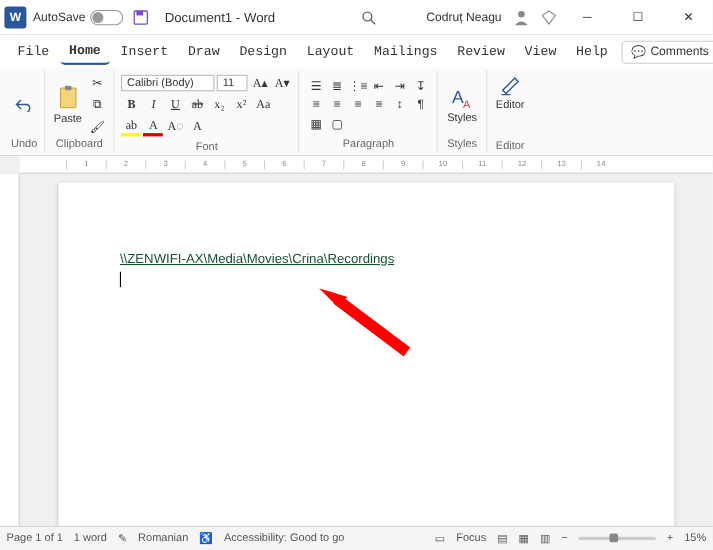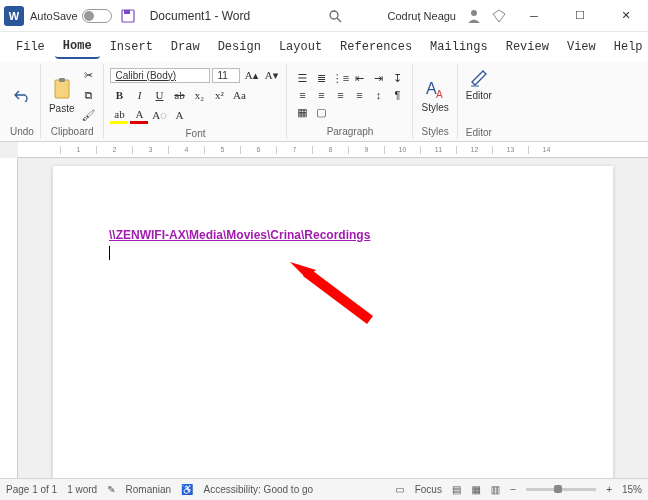--- a/index.html
+++ b/index.html
@@ -33,21 +33,21 @@
 .para-grid{display:grid;grid-template-columns:repeat(6,18px);gap:1px;}
 .pbtn{width:18px;height:16px;display:flex;align-items:center;justify-content:center;}
 .ruler-area{display:flex;background:#f0f0f0;}
 .ruler{height:16px;background:#fff;border-bottom:1px solid #ccc;flex:1;font-size:7px;color:#888;display:flex;align-items:center;padding-left:42px;}
 .ruler-edge{width:18px;}
 .tick{display:inline-block;width:36px;text-align:center;border-left:1px solid #ccc;height:8px;line-height:8px;}
 .doc-area{display:flex;background:#f0f0f0;height:334px;overflow:hidden;}
 .vruler-main{width:18px;background:#fff;border-right:1px solid #ccc;}
 .doc-canvas{flex:1;display:flex;justify-content:center;padding:8px 8px 0 8px;overflow:hidden;}
 .page{width:560px;height:700px;background:#fff;box-shadow:0 1px 4px rgba(0,0,0,0.2);padding:62px 56px;font-size:12px;font-family:Calibri,sans-serif;}
-.hyperlink{color:#a21caf;text-decoration:underline;font-weight:bold;}
+.hyperlink{color:#14532d;text-decoration:underline;}
 .cursor{display:inline-block;width:1px;height:14px;background:#000;vertical-align:text-bottom;margin-top:4px;}
 .statusbar{height:22px;background:#f5f5f5;border-top:1px solid #d4d4d4;display:flex;align-items:center;padding:0 6px;gap:10px;font-size:10px;color:#555;position:absolute;bottom:0;left:0;right:0;}
 .statusbar .spacer{flex:1;}
 .zoom-slider{width:70px;height:3px;background:#ccc;position:relative;}
 .zoom-slider::after{content:"";position:absolute;left:40%;top:-3px;width:8px;height:8px;background:#888;border-radius:2px;}
 .arrow{position:absolute;left:290px;top:262px;pointer-events:none;}
 svg{display:block;}
 .group-body{display:flex;flex-direction:column;align-items:center;flex:1;justify-content:center;}
 .row{display:flex;gap:1px;align-items:center;}
 </style>
@@ -90,21 +90,20 @@
   </div>
 </div>
 
 <div class="menubar">
   <div class="tab">File</div>
   <div class="tab active">Home</div>
   <div class="tab">Insert</div>
   <div class="tab">Draw</div>
   <div class="tab">Design</div>
   <div class="tab">Layout</div>
-  <div class="tab">References</div>
   <div class="tab">Mailings</div>
   <div class="tab">Review</div>
   <div class="tab">View</div>
   <div class="tab">Help</div>
   <div class="spacer"></div>
   <div class="comments-btn">
     <span>💬</span>
     <span>Comments</span>
 
   </div>
@@ -137,21 +136,21 @@
           <span class="mini-btn">⧉</span>
           <span class="mini-btn">🖌</span>
         </div>
       </div>
     </div>
     <div class="group-label">Clipboard</div>
   </div>
   <div class="group">
     <div class="group-body" style="align-items:flex-start;">
       <div class="font-row">
-        <div class="font-select" style="width:100px;text-decoration:underline;">Calibri (Body)</div>
+        <div class="font-select" style="width:85px;">Calibri (Body)</div>
         <div class="font-select small">11</div>
         <span class="mini-btn">A▴</span>
         <span class="mini-btn">A▾</span>
       </div>
       <div class="font-row">
         <span class="mini-btn b">B</span>
         <span class="mini-btn i">I</span>
         <span class="mini-btn u">U</span>
         <span class="mini-btn" style="text-decoration:line-through">ab</span>
         <span class="mini-btn">x₂</span>

